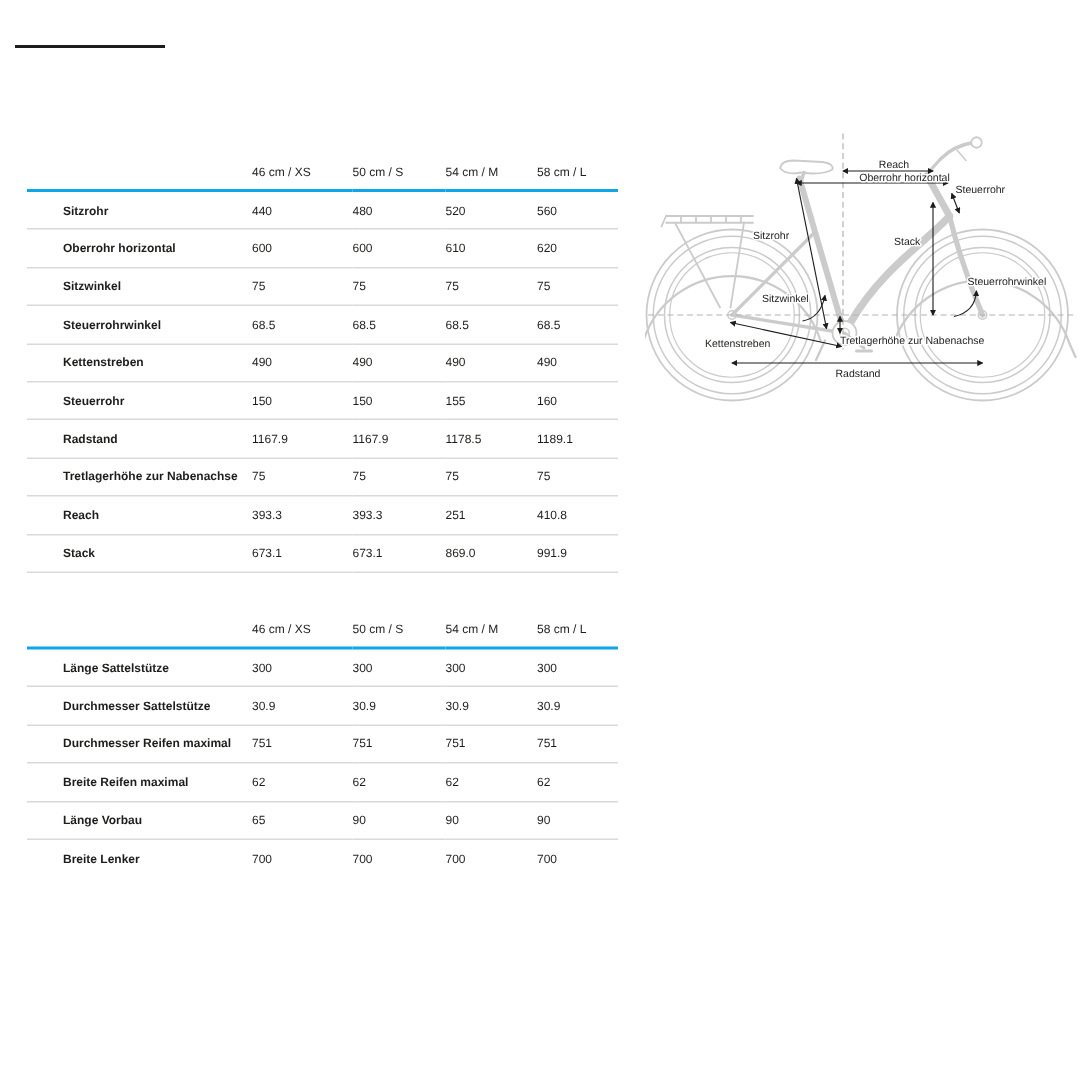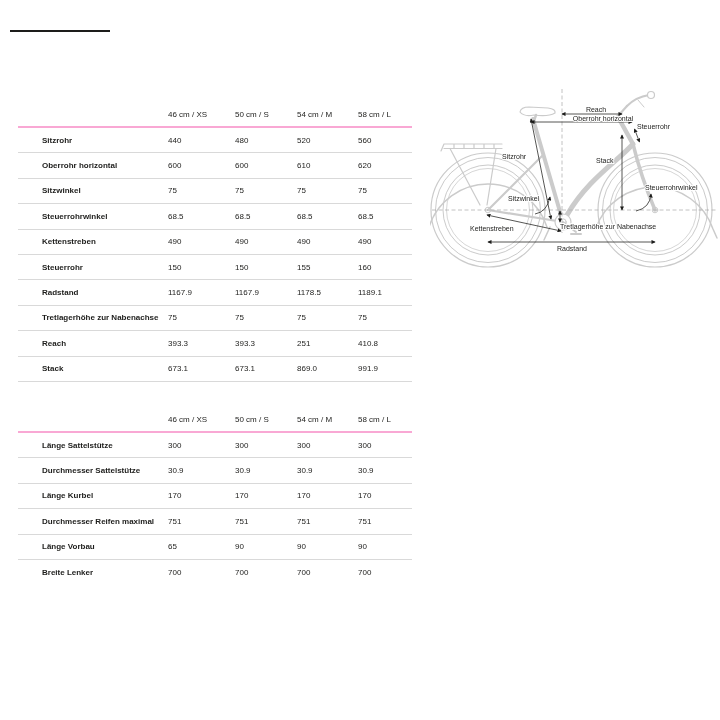--- a/index.html
+++ b/index.html
@@ -10,21 +10,21 @@
   }
   .top-rule{position:absolute;left:10px;top:30px;width:100px;height:2px;background:#1d1d1b;}
   table.geo{position:absolute;left:18px;width:394px;border-collapse:collapse;table-layout:fixed;}
   #table1{top:102px;}
   #table2{top:407px;}
   table.geo th,table.geo td{
     font-size:8px;line-height:9px;padding:0;text-align:left;vertical-align:middle;
     font-weight:normal;color:#1d1d1b;white-space:nowrap;overflow:hidden;
   }
   table.geo thead th{height:24px;}
-  table.geo thead tr{border-bottom:2px solid #f9a8d4;}
+  table.geo thead tr{border-bottom:2px solid #0ea5e9;}
   table.geo tbody td{height:24.4px;}
   table.geo tbody tr{border-bottom:1px solid #d9d9d9;}
   #table2 tbody tr:last-child{border-bottom:none;}
   table.geo .lbl{font-weight:bold;padding-left:24px;}
   .diagram{position:absolute;left:430px;top:85px;width:290px;height:185px;}
   .bike{stroke:#cbcbcb;fill:none;stroke-linecap:round;stroke-linejoin:round;}
   .dash{stroke:#b3b3b3;stroke-width:0.8;fill:none;stroke-dasharray:4 2.5;}
   .dim{stroke:#1d1d1b;stroke-width:0.75;fill:none;}
   .dlabel{
     font-family:"Liberation Sans","DejaVu Sans",sans-serif;font-size:7px;fill:#1d1d1b;
@@ -153,32 +153,32 @@
         <td>300</td>
       </tr>
       <tr>
         <td class="lbl">Durchmesser Sattelstütze</td>
         <td>30.9</td>
         <td>30.9</td>
         <td>30.9</td>
         <td>30.9</td>
       </tr>
       <tr>
-        <td class="lbl">Länge Kurbel</td>
-        <td>170</td>
-        <td>170</td>
-        <td>170</td>
-        <td>170</td>
-      </tr>
-      <tr>
         <td class="lbl">Durchmesser Reifen maximal</td>
         <td>751</td>
         <td>751</td>
         <td>751</td>
         <td>751</td>
+      </tr>
+      <tr>
+        <td class="lbl">Breite Reifen maximal</td>
+        <td>62</td>
+        <td>62</td>
+        <td>62</td>
+        <td>62</td>
       </tr>
       <tr>
         <td class="lbl">Länge Vorbau</td>
         <td>65</td>
         <td>90</td>
         <td>90</td>
         <td>90</td>
       </tr>
       <tr>
         <td class="lbl">Breite Lenker</td>

